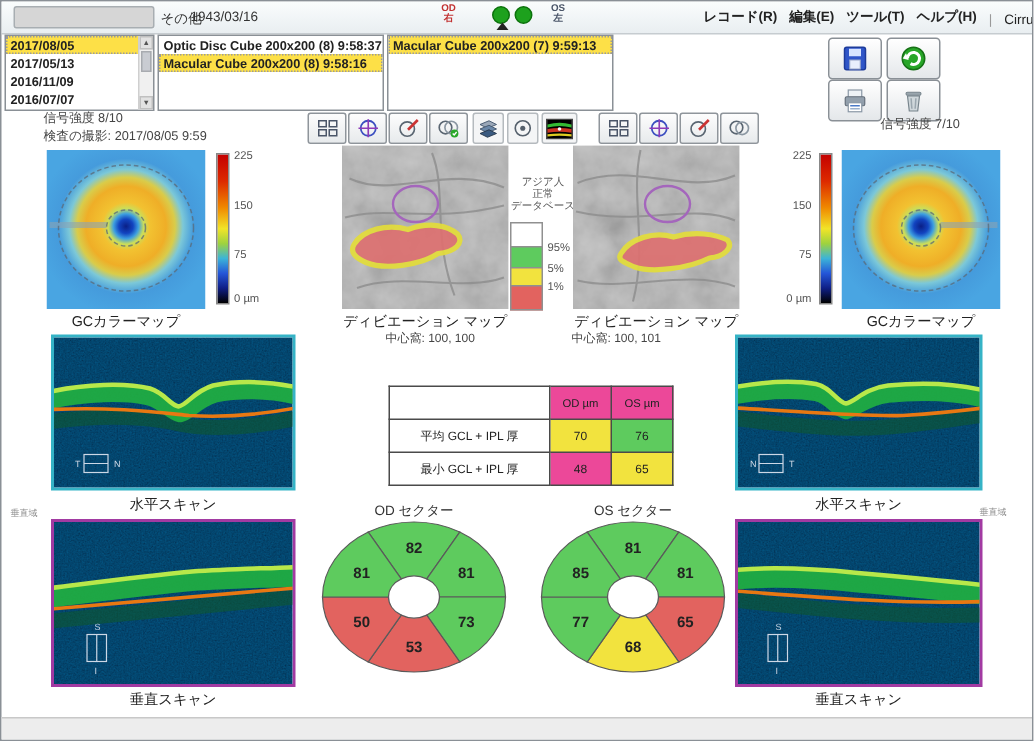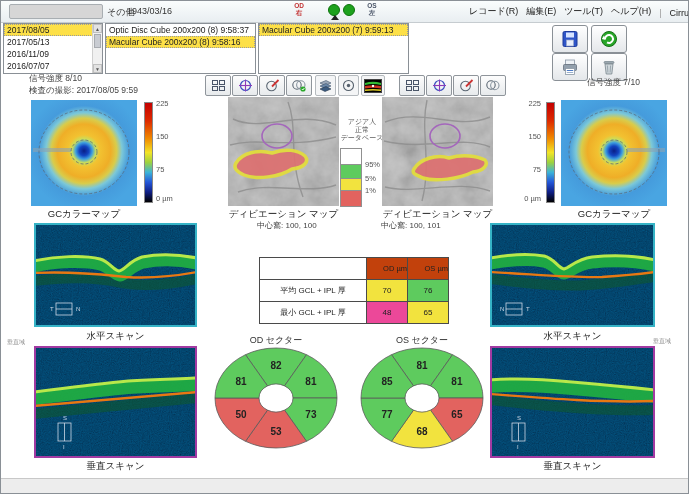--- a/index.html
+++ b/index.html
@@ -12,21 +12,21 @@
   .eye-stack{position:absolute;top:1px;width:18px;text-align:center;font-size:6.5px;line-height:7px;font-weight:bold;}
   .eye-stack.od{color:#c23232;}
   .eye-stack.os{color:#4a5568;}
   .eyedot{position:absolute;top:3px;width:10px;height:10px;border-radius:50%;background:#1da11d;border:1px solid #0c720c;}
   .eyetri{position:absolute;top:14px;width:0;height:0;border-left:4px solid transparent;border-right:4px solid transparent;border-bottom:5px solid #222;}
   .menubar{position:absolute;left:468px;top:5px;font-size:9px;color:#222;white-space:nowrap;}
   .menubar .lrow{display:inline-block;margin-right:8px;height:auto;line-height:10px;padding:0;font-size:9px;}
   .menusep{display:inline-block;color:#999;margin-right:8px;}
   
   .listbox{position:absolute;top:22px;height:51px;background:#fff;border:1px solid #8a9096;overflow:hidden;box-sizing:border-box;}
-  .lrow{height:12px;line-height:12px;font-size:8.5px;color:#222;padding:0 3px;white-space:nowrap;overflow:hidden;}
+  .lrow{height:12px;line-height:12px;font-size:8.5px;color:#222;padding:0 3px;white-space:nowrap;overflow:hidden;font-weight:bold;}
   .lrow.selected{background:#fde047;outline:1px dotted #9a9a9a;outline-offset:-1px;}
   .vscroll{position:absolute;right:0;top:0;bottom:0;width:9px;background:#f0f0f0;border-left:1px solid #cfcfcf;}
   .vscroll .sa{position:absolute;left:0;width:9px;height:9px;font-size:5px;line-height:9px;text-align:center;color:#555;background:#e2e2e2;border:1px solid #c0c0c0;box-sizing:border-box;}
   .vscroll .thumb{position:absolute;left:1px;width:7px;top:10px;height:14px;background:#c9ccd2;border:1px solid #a8abb0;box-sizing:border-box;}
   
   .actbtn{position:absolute;width:34px;height:26px;border:1px solid #8a9096;border-radius:3px;background:linear-gradient(#ffffff,#e4e7ea);display:flex;align-items:center;justify-content:center;}
   
   .tb{position:absolute;top:74px;width:26px;height:21px;border:1px solid #8f959b;border-radius:2px;background:linear-gradient(#fdfdfd,#e7eaec);display:flex;align-items:center;justify-content:center;box-sizing:border-box;}
   .tbflat{border:1px solid #b5babe;background:#f4f5f6;}
   .small-info{position:absolute;font-size:8.5px;color:#444;white-space:nowrap;}
@@ -37,21 +37,21 @@
   .legendbox{position:absolute;left:339px;width:22px;border:1px solid #909090;box-sizing:border-box;}
   .legtitle{position:absolute;left:332px;top:117px;width:58px;text-align:center;font-size:7px;line-height:8px;color:#555;}
   
   .scanframe{position:absolute;box-sizing:border-box;}
   .cyan{border:2px solid #35b3c6;}
   .purple{border:2px solid #a23aa2;}
   
   .gtable{position:absolute;left:258px;top:256px;border-collapse:collapse;}
   .gtable td{border:1px solid #4a4a4a;font-size:8px;color:#222;text-align:center;padding:0;}
   .gtable .rl{width:106px;height:21px;text-align:center;background:#fff;}
-  .gtable .hd{width:40px;height:17px;background:#c2410c;font-size:7.5px;text-align:right;}
+  .gtable .hd{width:40px;height:17px;background:#ec4899;font-size:7.5px;}
   .gtable .val{width:40px;height:21px;font-weight:normal;}
   .s-green{background:#5ecb5e;}
   .s-yellow{background:#f2e33e;}
   .s-red{background:#ec4899;}
   .sectitle{position:absolute;font-size:9px;color:#333;text-align:center;width:130px;white-space:nowrap;}
   .secval{font-size:10px;font-weight:bold;fill:#222;font-family:"Liberation Sans",sans-serif;}
   .sidenote{position:absolute;font-size:6px;color:#8a8a8a;white-space:nowrap;}
   .bottomstrip{position:absolute;left:0;top:477px;width:689px;height:17px;background:#ededed;border-top:1px solid #c8c8c8;}
   .octtxt{font-size:6px;fill:#cdd8e6;font-family:"Liberation Sans",sans-serif;}
 </style>

